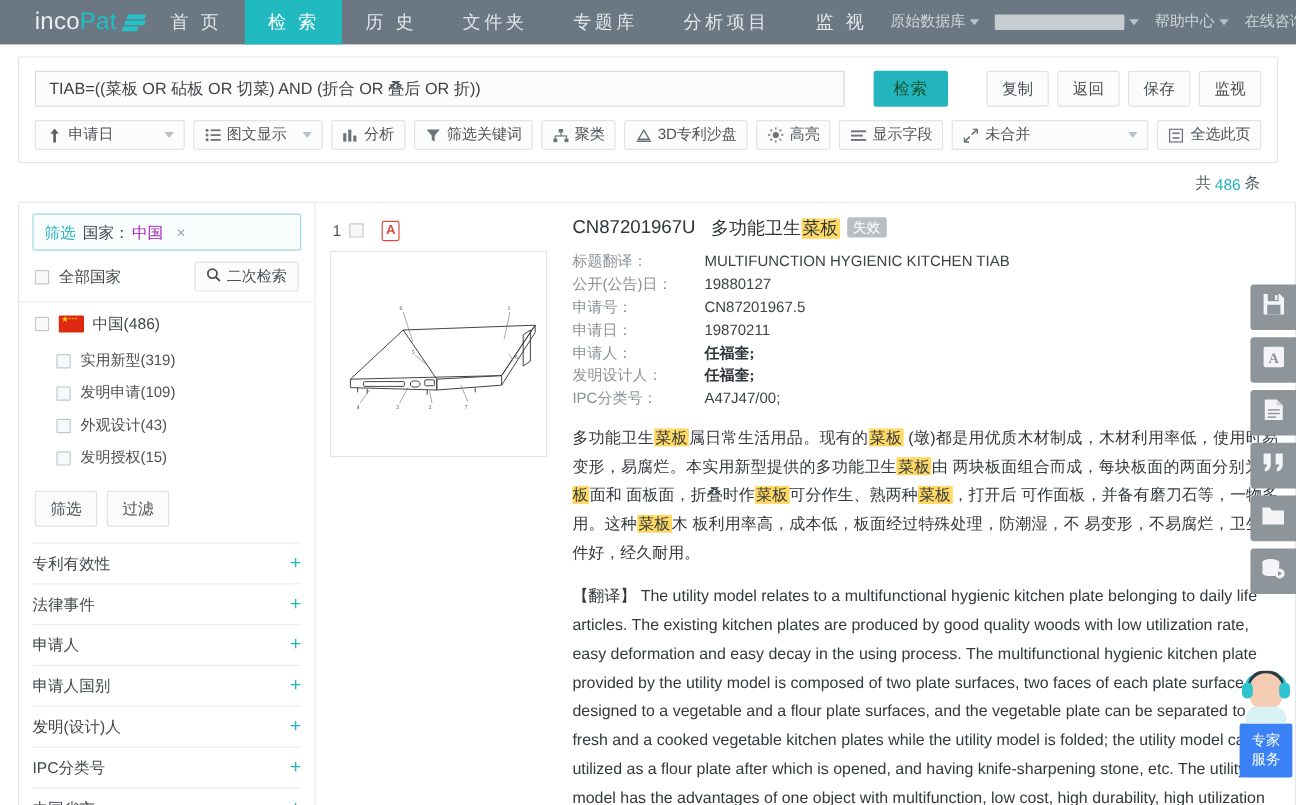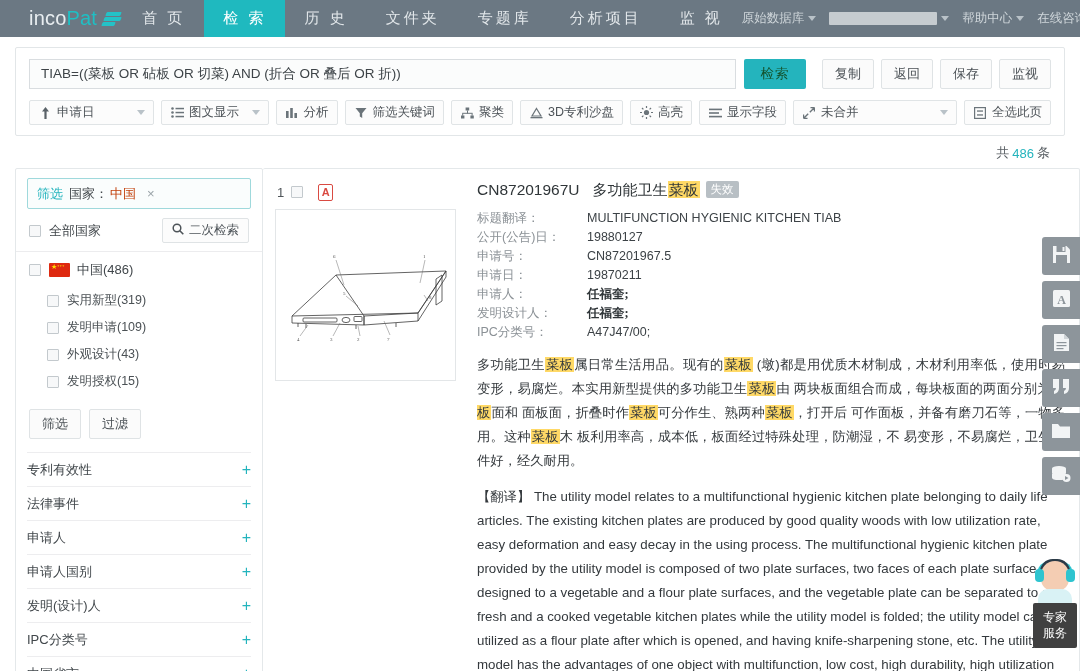--- a/index.html
+++ b/index.html
@@ -52,21 +52,21 @@
   }
   .redacted-bar {
     width: 108px; height: 13px; background: #c6ccd0; border-radius: 1px;
   }
 
   
   .search-panel {
     margin: 10px 15px 0 15px; background: #fff; border: 1px solid #e2e6e8;
     border-radius: 2px; padding: 11px 13px 10px 13px;
   }
-  .search-row { display: flex; align-items: center; gap: 8px; }
+  .search-row { display: flex; align-items: center; gap: 24px; }
   .search-box {
     flex: 1; height: 30px; border: 1px solid #d9dde0; background: #fbfcfc;
     display: flex; align-items: center; padding: 0 11px;
     font-size: 13.5px; color: #3d4347; overflow: hidden; white-space: nowrap;
   }
   .btn-search {
     width: 62px; height: 30px; background: #24b4bd; color: #14532d;
     font-size: 13.5px; border: none; border-radius: 2px; cursor: pointer;
     display: flex; align-items: center; justify-content: center; letter-spacing: 1px;
   }
@@ -107,21 +107,21 @@
   .filters {
     width: 248px; flex: none; background: #fff; border: 1px solid #e4e8ea;
     border-radius: 2px; padding: 9px 11px 0 11px; overflow: hidden;
   }
   .chip {
     border: 1px solid #9fd9dc; background: #fafdfd; border-radius: 2px;
     height: 31px; display: flex; align-items: center; padding: 0 9px;
     font-size: 13px; color: #40464a; gap: 2px;
   }
   .chip .k { color: #24b4bd; margin-right: 4px; }
-  .chip .v { color: #c2410c; }
+  .chip .v { color: #a21caf; }
   .chip .x { margin-left: 9px; color: #9aa3a8; cursor: pointer; font-size: 13px; }
 
   .fr { display: flex; align-items: center; padding: 9px 2px 8px 2px; }
   .cb {
     width: 12px; height: 12px; border: 1px solid #c3c9cd; background: #f7f8f9;
     border-radius: 1px; flex: none; margin-right: 8px; cursor: pointer;
   }
   .fr .lbl { font-size: 13px; color: #41474b; }
   .btn-sub {
     margin-left: auto; height: 25px; border: 1px solid #dfe3e5; background: #fcfcfc;
@@ -220,21 +220,21 @@
   .cs-phone-l { left: 0px; } .cs-phone-r { right: 0px; }
   .cs-band {
     position: absolute; left: 3px; top: 3px; width: 34px; height: 9px;
     border: 3px solid #2ec4cf; border-bottom: none; border-radius: 17px 17px 0 0;
   }
   .cs-body {
     position: absolute; left: 3px; bottom: 0; width: 34px; height: 14px;
     background: #d9f2f5; border-radius: 10px 10px 0 0;
   }
   .cs-label {
-    width: 44px; background: #404040; color: #fff; font-size: 12px;
+    width: 44px; background: #3b82f6; color: #fff; font-size: 12px;
     text-align: center; line-height: 16px; padding: 6px 0 7px 0; border-radius: 2px;
     cursor: pointer;
   }
 </style>
 </head>
 <body>
 
 <div class="topnav">
   <div class="logo-wrap">
     <span class="logo-text"><span class="lt-a">inco</span><span class="lt-b">Pat</span></span>

